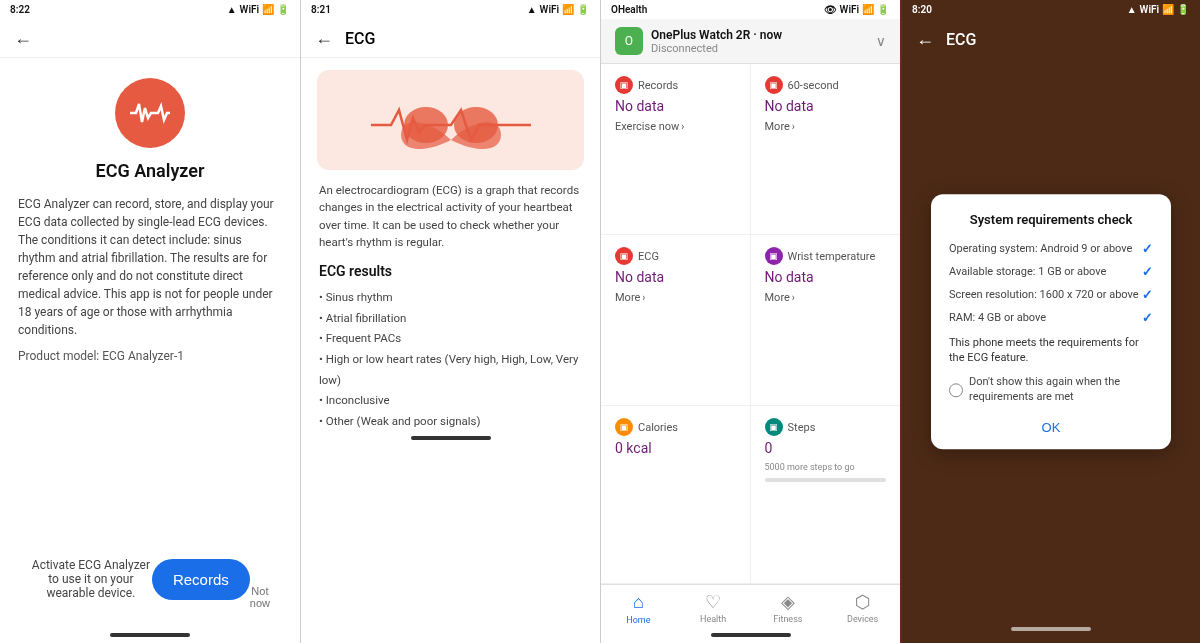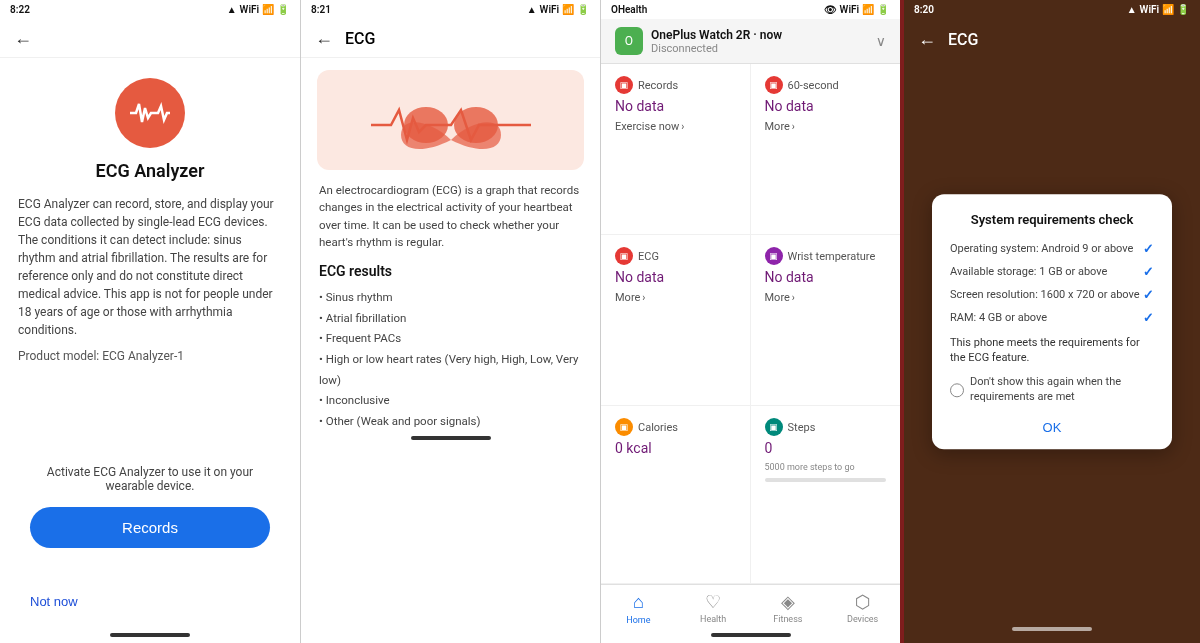--- a/index.html
+++ b/index.html
@@ -21,21 +21,21 @@
       position: relative;
     }
 
     
     .screen1 { width: 300px; height: 643px; }
     
     .screen2 { width: 300px; height: 643px; border-left: 1px solid #ccc; }
     
     .screen3 { width: 300px; height: 643px; border-left: 1px solid #ccc; }
     
-    .screen4 { width: 300px; height: 643px; border-left: 4px solid #7f1d1d; position: relative; }
+    .screen4 { width: 300px; height: 643px; border-left: 2px solid #7f1d1d; position: relative; }
 
     
     .status-bar {
       display: flex;
       justify-content: space-between;
       align-items: center;
       padding: 4px 10px;
       font-size: 10px;
       font-weight: 600;
       color: #111;
@@ -92,22 +92,22 @@
     }
     .product-model {
       font-size: 12px;
       color: #555;
       padding: 0 18px;
       margin-bottom: 16px;
     }
     .activate-section {
       margin-top: auto;
       display: flex;
-      flex-direction: column;
-      align-items: flex-start;
+      flex-direction: row;
+      align-items: center;
       padding: 0 30px 10px;
     }
     .activate-text {
       font-size: 12px;
       color: #444;
       text-align: center;
       margin-bottom: 14px;
     }
     .activate-btn {
       background: #1a6fe8;
@@ -117,22 +117,22 @@
       padding: 12px 0;
       width: 100%;
       font-size: 15px;
       font-weight: 500;
       cursor: pointer;
       margin-bottom: 14px;
     }
     .not-now-btn {
       background: none;
       border: none;
-      color: #1d4ed8;
-      font-size: 13px;
+      color: #737373;
+      font-size: 11px;
       cursor: pointer;
       margin-bottom: 10px;
       margin-top: 32px;
     }
     .home-indicator {
       height: 4px;
       width: 80px;
       background: #333;
       border-radius: 2px;
       margin: 4px auto 6px;

